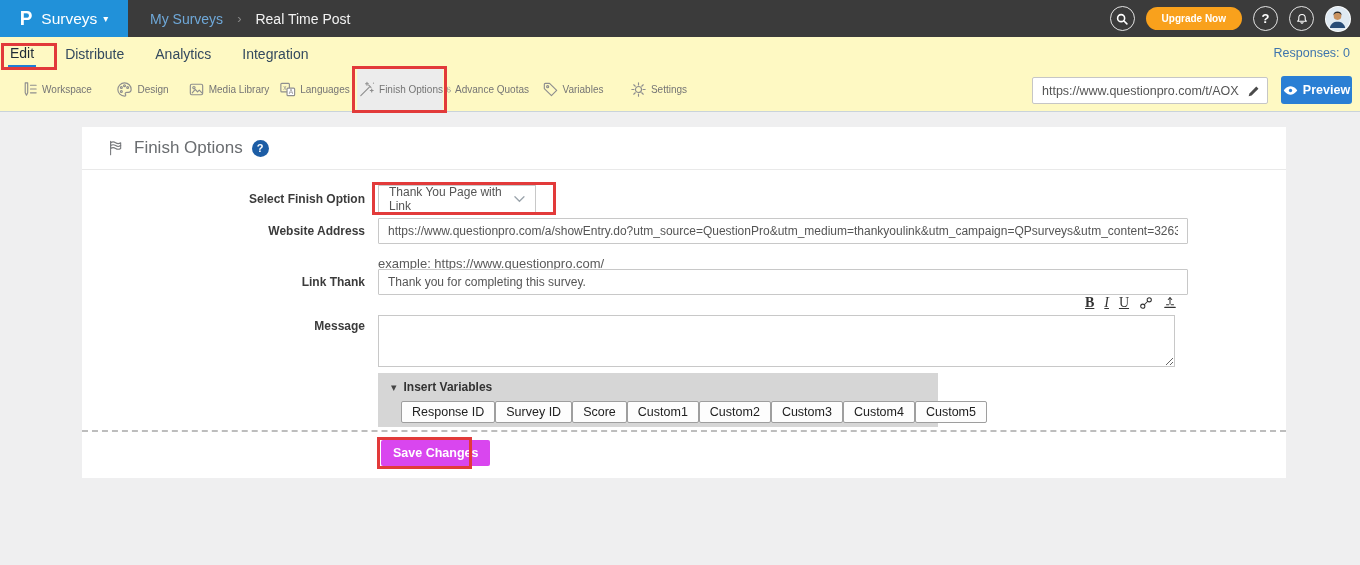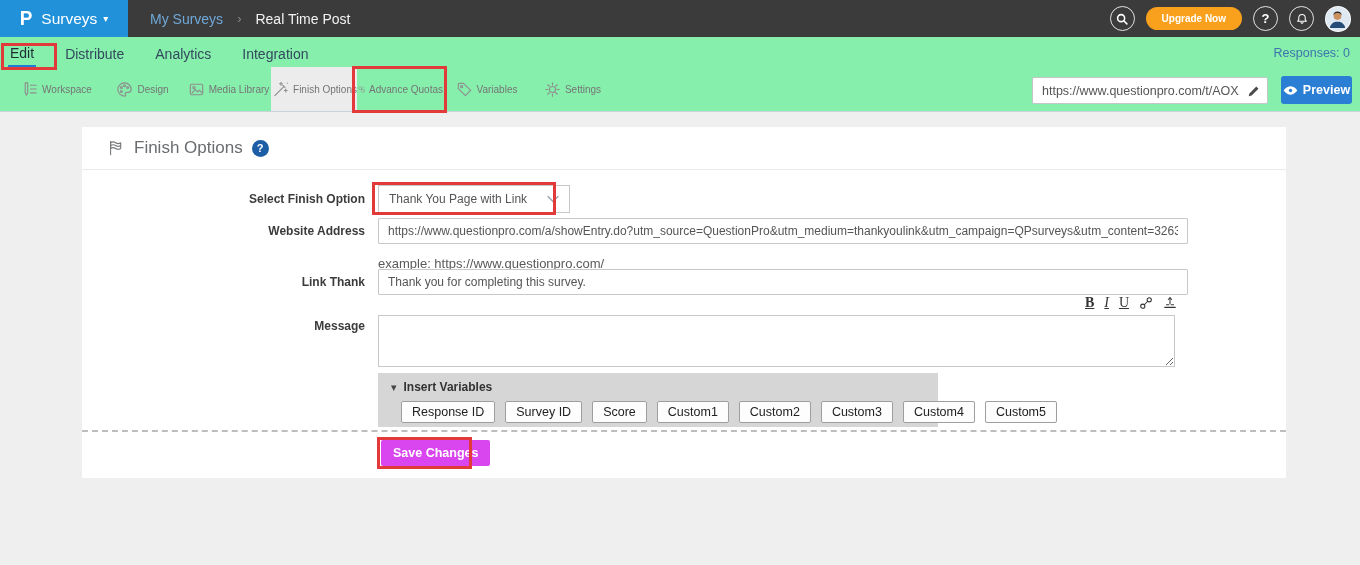--- a/index.html
+++ b/index.html
@@ -18,53 +18,53 @@
   .logo-caret { color:#fff; font-size:10px; margin-left:-3px; }
   .crumbs { display:flex; align-items:center; gap:14px; margin-left:22px; font-size:14px; }
   .crumb-parent { color:#6fa8d8; cursor:pointer; }
   .crumb-sep { color:#8a8a8a; font-size:13px; }
   .crumb-current { color:#f2f2f2; }
   .topbar-right { margin-left:auto; display:flex; align-items:center; gap:11px; padding-right:9px; }
   .circ-btn { width:25px; height:25px; border:1.5px solid rgba(255,255,255,.85); border-radius:50%; display:flex; align-items:center; justify-content:center; color:#fff; cursor:pointer; font-size:13px; font-weight:bold; }
   .upgrade-btn { background:#f9a11c; color:#fff; font-weight:bold; font-size:10px; border:none; border-radius:14px; padding:6px 16px; cursor:pointer; }
   .avatar { width:26px; height:26px; border-radius:50%; border:1.5px solid rgba(255,255,255,.9); background:#dfe9f2; overflow:hidden; cursor:pointer; }
   
-  .hdrbar { position:absolute; left:0; top:37px; width:1360px; height:75px; background:#86efac; border-bottom:1px solid #c9d3da; }
+  .hdrbar { position:absolute; left:0; top:37px; width:1360px; height:75px; background:#fef9c3; border-bottom:1px solid #c9d3da; }
   .tabrow { position:absolute; left:0; top:0; width:100%; height:32px; display:flex; align-items:center; padding:0 10px 0 8px; gap:27px; }
   .tab { font-size:14px; color:#33495e; cursor:pointer; padding:6px 2px 4px 2px; }
   .tab.active { color:#1f2b36; border-bottom:2px solid #1f7ed6; }
   .responses { margin-left:auto; font-size:12.5px; color:#3e74ad; }
   .toolrow { position:absolute; left:13px; top:30px; height:44px; display:flex; }
   .tool-item { width:86px; height:44px; display:flex; align-items:center; justify-content:center; gap:3px; cursor:pointer; }
   .tool-item.active { background:#ececec; }
   .tool-item svg { stroke:#8e8e8e; fill:none; stroke-width:1.2; stroke-linecap:round; stroke-linejoin:round; }
   .tool-label { font-size:10px; color:#757575; white-space:nowrap; }
   .url-box { position:absolute; left:1032px; top:40px; width:236px; height:27px; border:1px solid #c6c6c6; border-radius:2px; background:#fff; display:flex; align-items:center; }
   .url-input { border:none; outline:none; width:206px; height:100%; padding:0 0 0 9px; font-size:12.5px; color:#555; font-family:"Liberation Sans",sans-serif; background:transparent; }
   .url-pencil { position:absolute; right:5px; top:5px; }
   .preview-btn { position:absolute; left:1281px; top:39px; width:71px; height:28px; background:#2a7fd4; border:none; border-radius:3px; color:#fff; font-weight:bold; font-size:12.5px; display:flex; align-items:center; justify-content:center; gap:5px; cursor:pointer; font-family:"Liberation Sans",sans-serif; }
   
   .panel { position:absolute; left:82px; top:127px; width:1204px; height:351px; background:#fff; }
   .panel-hdr { position:absolute; left:0; top:0; width:100%; height:43px; border-bottom:1px solid #e9e9e9; display:flex; align-items:center; padding-left:25px; gap:9px; }
   .panel-title { font-size:17px; color:#6a6d70; }
   .help-badge { width:17px; height:17px; border-radius:50%; background:#1c5da5; color:#fff; font-size:11px; font-weight:bold; display:flex; align-items:center; justify-content:center; cursor:pointer; }
   .frm-label { position:absolute; left:0; width:283px; text-align:right; font-size:12px; font-weight:bold; color:#3b3b3b; }
   .txt-input { border:1px solid #c8c8c8; border-radius:1px; font-size:12px; color:#555; padding:0 9px; font-family:"Liberation Sans",sans-serif; outline:none; background:#fff; }
-  .selectbox { position:absolute; left:296px; top:58px; width:192px; height:28px; border:1px solid #c8c8c8; background:#fff; display:flex; align-items:center; justify-content:space-between; padding:0 10px; font-size:12px; color:#555; cursor:pointer; }
+  .selectbox { position:absolute; left:296px; top:58px; width:158px; height:28px; border:1px solid #c8c8c8; background:#fff; display:flex; align-items:center; justify-content:space-between; padding:0 10px; font-size:12px; color:#555; cursor:pointer; }
   .example-txt { position:absolute; left:296px; top:129px; font-size:13px; color:#5a5a5a; }
   .fmt-row { position:absolute; left:1003px; top:169px; width:92px; display:flex; align-items:center; justify-content:space-between; }
   .fmt-btn { font-family:"Liberation Serif", serif; font-size:14px; color:#333; text-decoration:underline; cursor:pointer; line-height:1; }
   .fmt-btn.b { font-weight:bold; }
   .fmt-btn.i { font-style:italic; }
   .msg-area { position:absolute; left:296px; top:188px; width:797px; height:52px; border:1px solid #c8c8c8; resize:both; font-family:"Liberation Sans",sans-serif; font-size:12px; color:#555; padding:5px 8px; outline:none; }
   .vars-panel { position:absolute; left:296px; top:246px; width:560px; height:54px; background:#d6d6d6; padding:7px 0 0 13px; }
   .vars-hdr { display:flex; align-items:center; gap:7px; cursor:pointer; }
   .vars-caret { font-size:11px; color:#444; }
   .vars-title { font-size:12px; font-weight:bold; color:#333; }
-  .vars-btns { display:flex; gap:10px; margin:7px 0 0 10px; }
+  .vars-btns { display:flex; margin:7px 0 0 10px; }
   .var-btn { background:#fdfdfd; border:1px solid #9e9e9e; border-radius:2px; font-size:12.5px; color:#222; padding:3px 10px; cursor:pointer; font-family:"Liberation Sans",sans-serif; white-space:nowrap; }
   .dashed-sep { position:absolute; left:0; top:303px; width:1204px; border-top:2px dashed #bdbdbd; }
   .save-btn { position:absolute; left:299px; top:313px; height:26px; background:#d946ef; border:none; border-radius:2px; color:#fff; font-weight:bold; font-size:12.5px; padding:0 12px; cursor:pointer; font-family:"Liberation Sans",sans-serif; }
   
   .anno { position:absolute; border:3px solid #e23a3a; pointer-events:none; z-index:9; }
   .anno-edit   { left:1px;   top:43px;  width:56px;  height:27px; }
   .anno-finish { left:352px; top:66px;  width:95px;  height:47px; }
   .anno-select { left:372px; top:182px; width:184px; height:33px; }
   .anno-save   { left:377px; top:437px; width:95px;  height:32px; }
 </style>
@@ -137,20 +137,29 @@
         </svg>
       <span class="tool-label">Design</span>
     </div>
     <div class="tool-item">
       <svg width="19" height="19" viewBox="0 0 20 20">
           <rect x="3.5" y="4.5" width="13" height="11" rx="1.5"></rect>
           <circle cx="7.3" cy="8" r="1.2"></circle>
           <path d="M5.5 13.5l3.2-3.7 2.4 2.8 1.8-2 2.8 2.9"></path>
         </svg>
       <span class="tool-label">Media Library</span>
+    </div>
+    <div class="tool-item">
+      <svg width="19" height="19" viewBox="0 0 20 20">
+          <rect x="3" y="3.5" width="9" height="9" rx="1"></rect>
+          <text x="5.6" y="10.6" font-size="7" stroke="none" fill="#8e8e8e" font-family="Liberation Sans, sans-serif">x</text>
+          <rect x="9.5" y="8.5" width="8" height="8" rx="1" fill="#fff"></rect>
+          <text x="11.3" y="15" font-size="7" stroke="none" fill="#8e8e8e" font-family="Liberation Sans, sans-serif">A</text>
+        </svg>
+      <span class="tool-label">Languages</span>
     </div>
     <div class="tool-item active">
       <svg width="19" height="19" viewBox="0 0 20 20">
           <path d="M4 16.5L13 7.5"></path>
           <path d="M12.3 5.3l2.4 2.4"></path>
           <path d="M15.5 9.5v3M14 11h3"></path>
           <path d="M10.5 2.5v3M9 4h3"></path>
           <path d="M17.3 3.2l.1.1"></path>
         </svg>
       <span class="tool-label">Finish Options</span>

